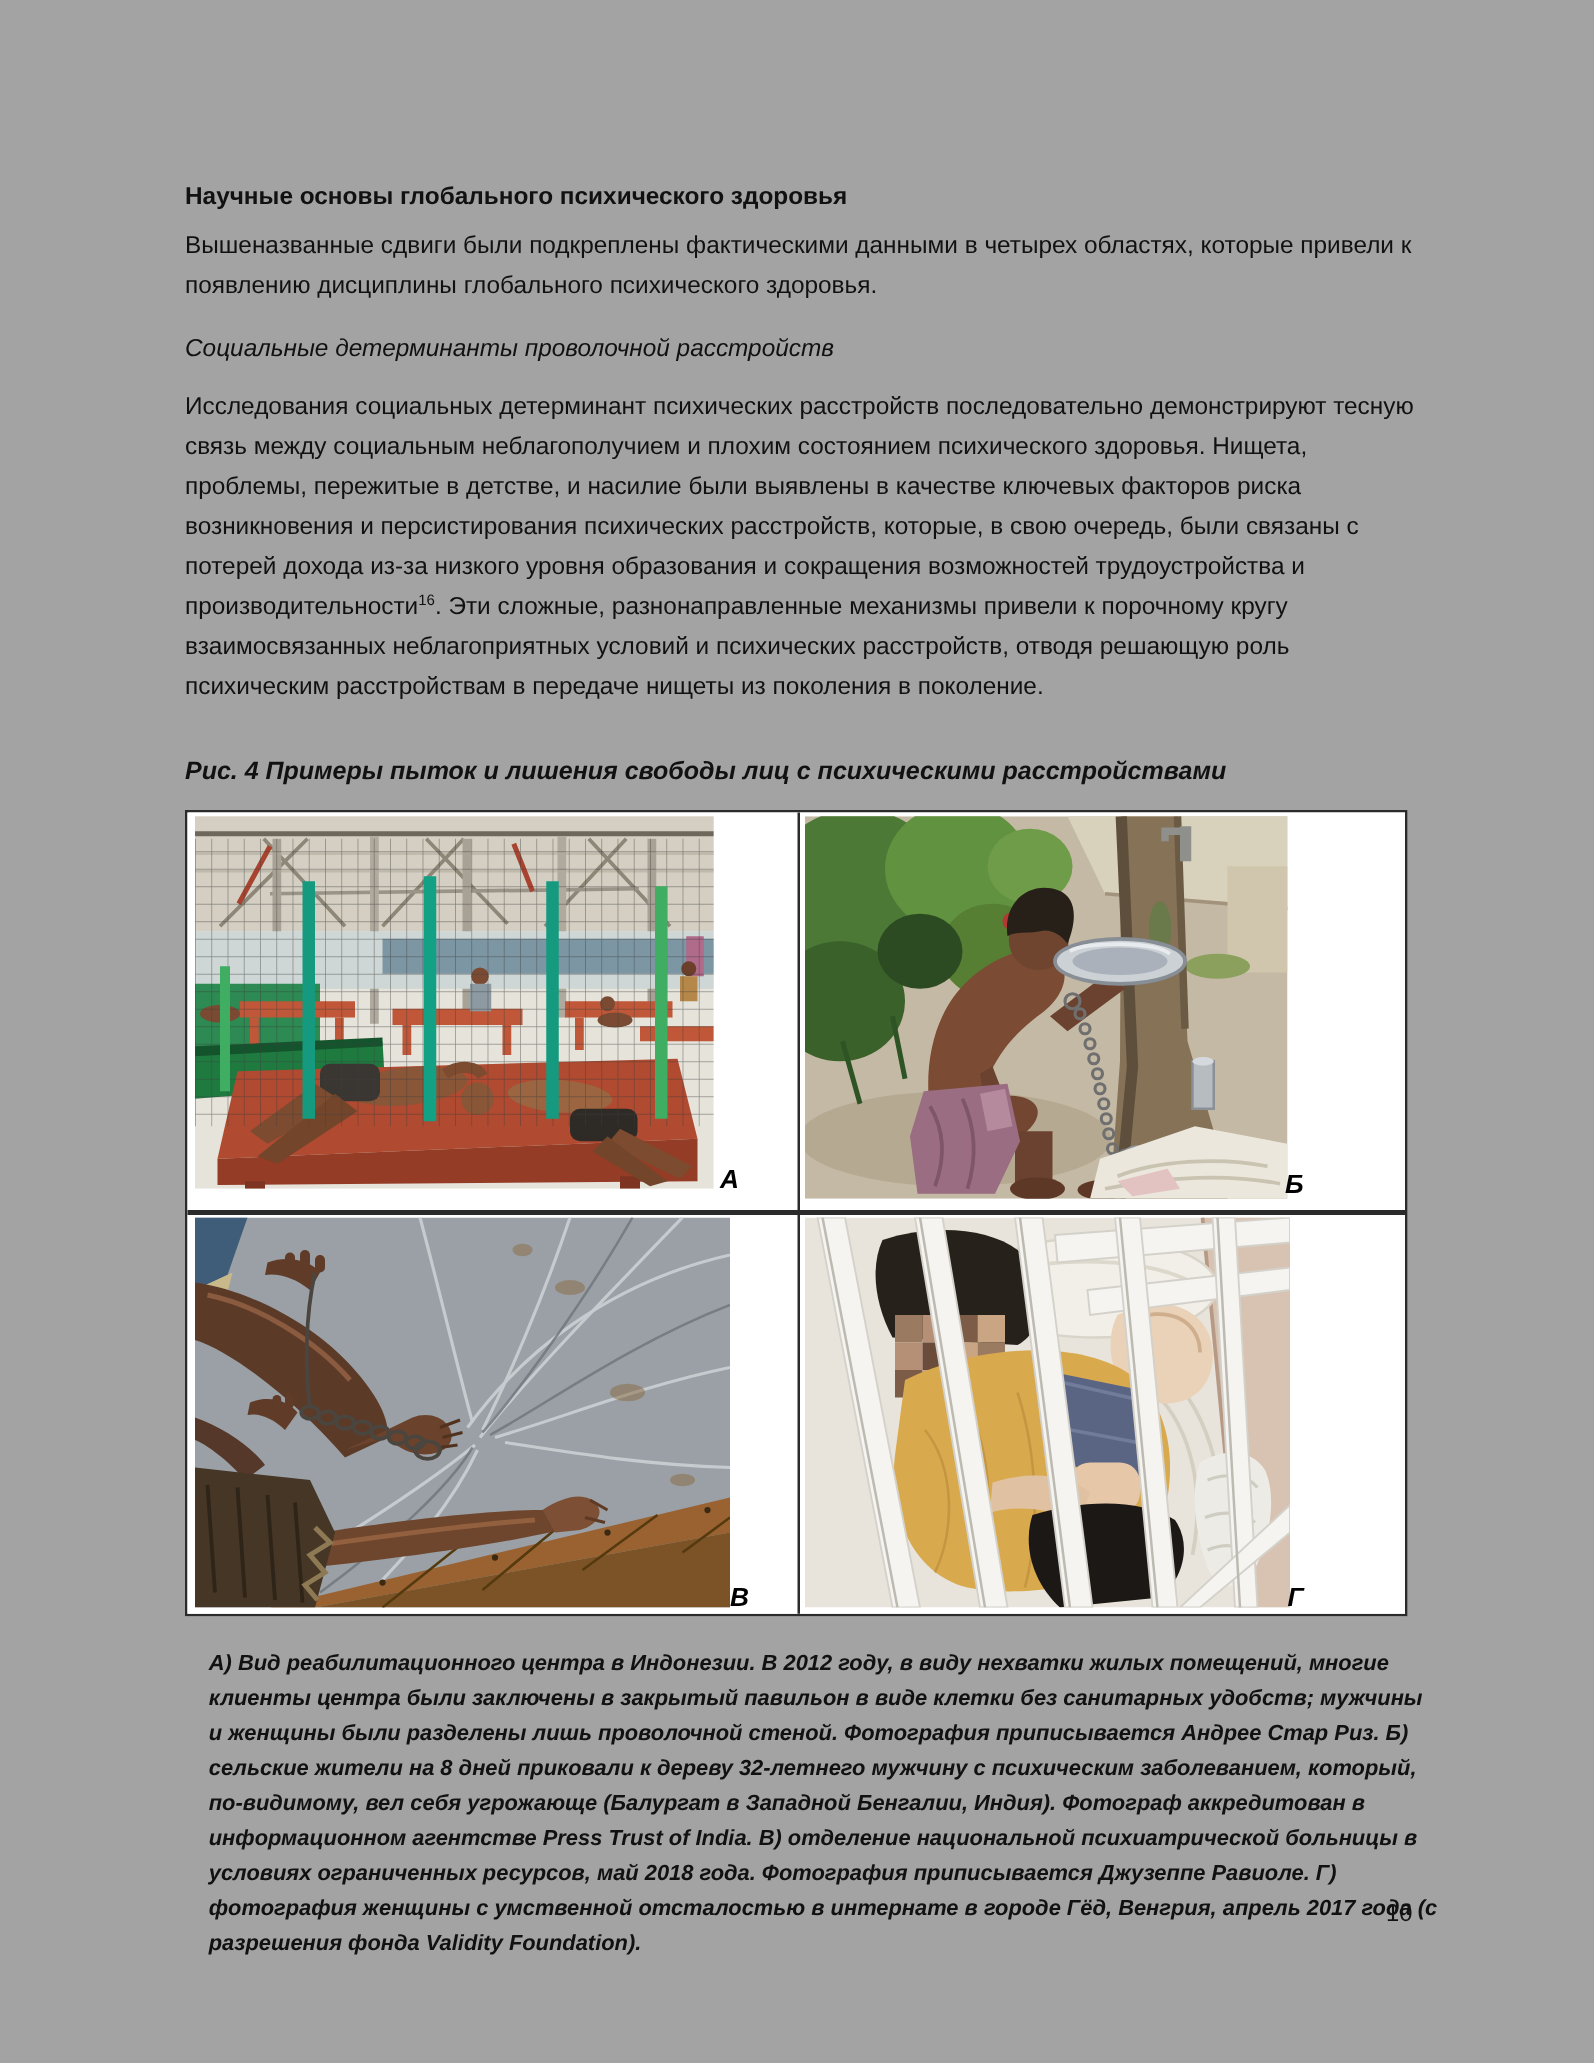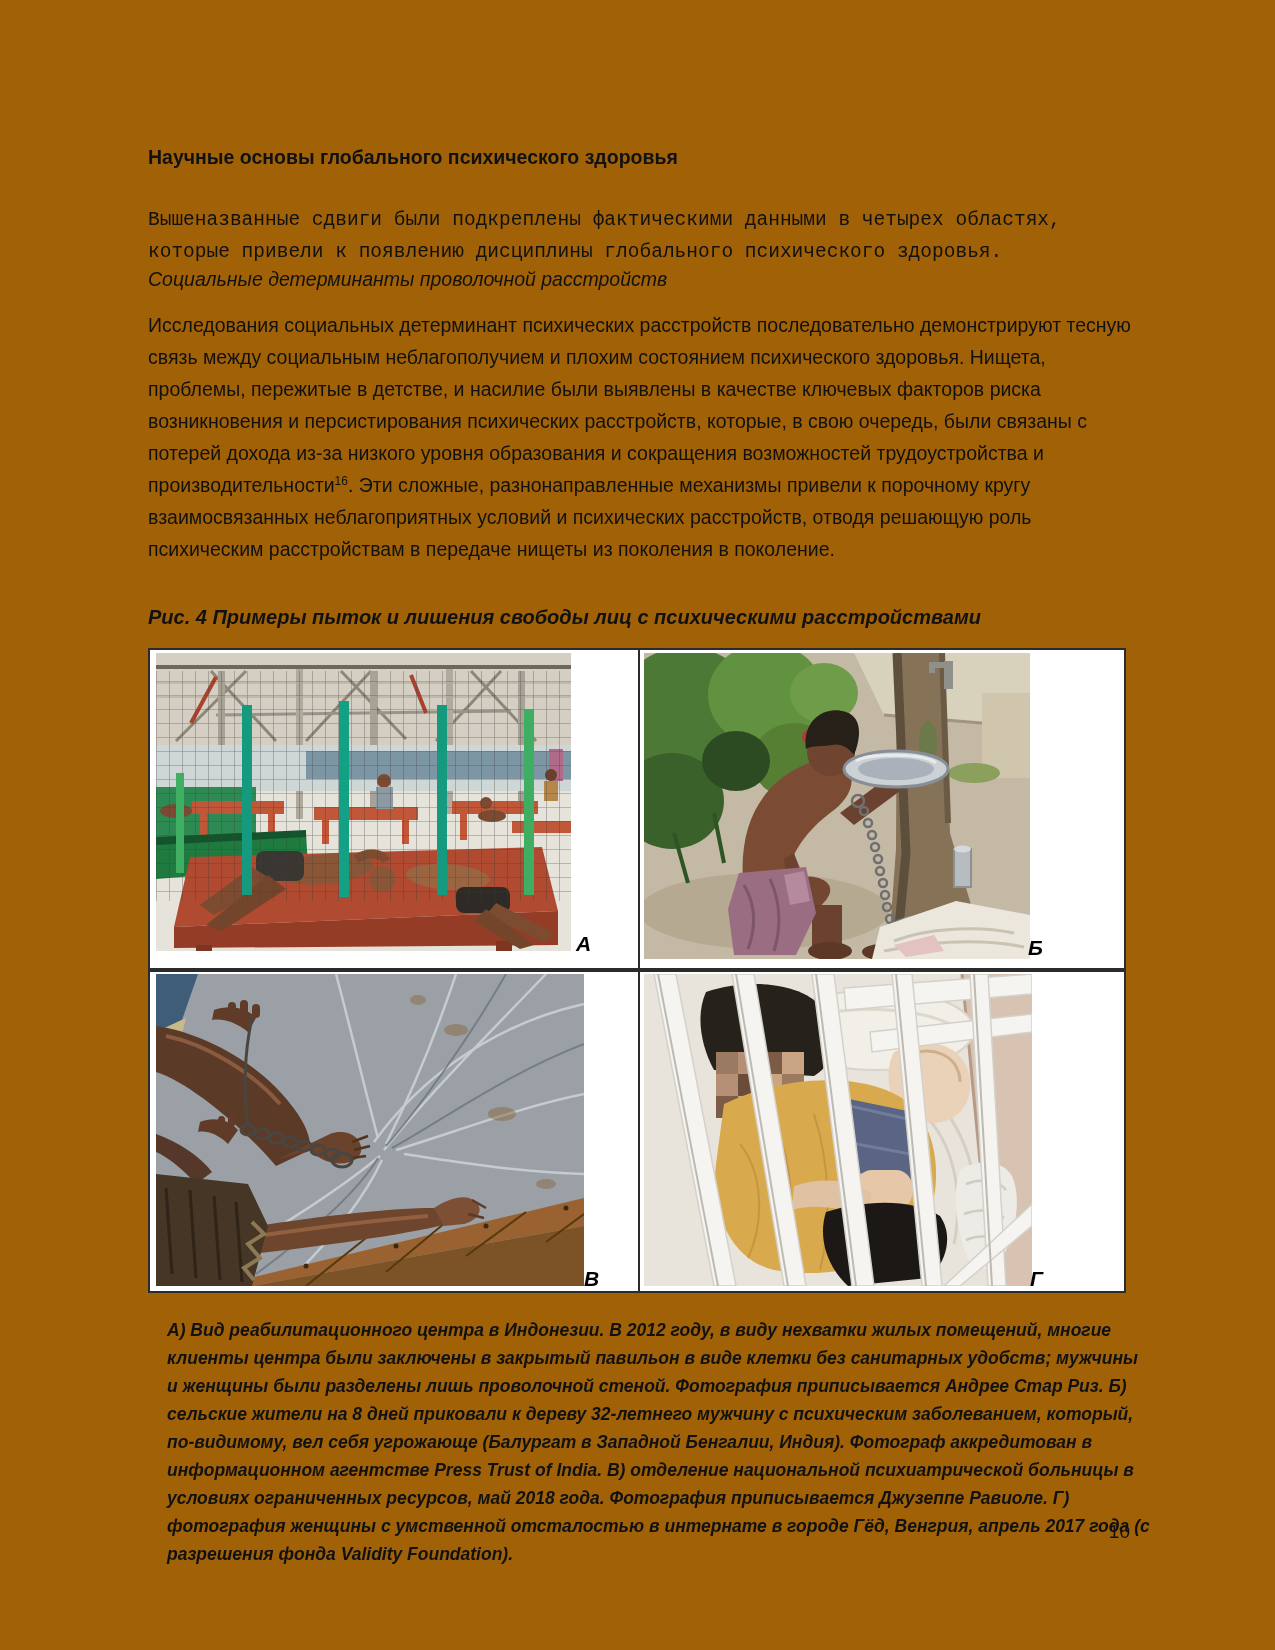--- a/index.html
+++ b/index.html
@@ -1,22 +1,22 @@
 <!DOCTYPE html>
 <html lang="ru"><head>
 <meta charset="utf-8">
 <style>
   html,body{margin:0;padding:0;background:#ffffff;}
   body{font-family:"Liberation Sans", sans-serif; color:#111;}
-  .page{position:relative;width:1275px;height:1650px;background:#a16207;overflow:hidden;}
+  .page{position:relative;width:1275px;height:1650px;background:#a3a3a3;overflow:hidden;}
 
   .abs{position:absolute;left:148px;width:985px;}
   .heading{top:146px;font-size:19.5px;font-weight:bold;margin:0;}
   .bodytext{font-size:19.5px;line-height:32px;margin:0;}
-  .intro{top:204px;font-family:Liberation Mono, monospace;}
+  .intro{top:180px;}
   .subheading{top:268px;font-size:19.5px;font-weight:normal;font-style:italic;margin:0;}
   .mainpara{top:309px;}
   sup{font-size:12px;line-height:0;margin-top:16px;}
 
   .figcap{top:606px;font-size:20px;font-weight:bold;font-style:italic;margin:0;}
 
   .figgrid{position:absolute;left:148px;top:648px;width:974px;height:641px;
     border:2px solid #2b2b2b;display:grid;
     grid-template-columns:490px 484px;grid-template-rows:322px 319px;background:#fff;}
   .cell{position:relative;background:#fff;overflow:hidden;}

